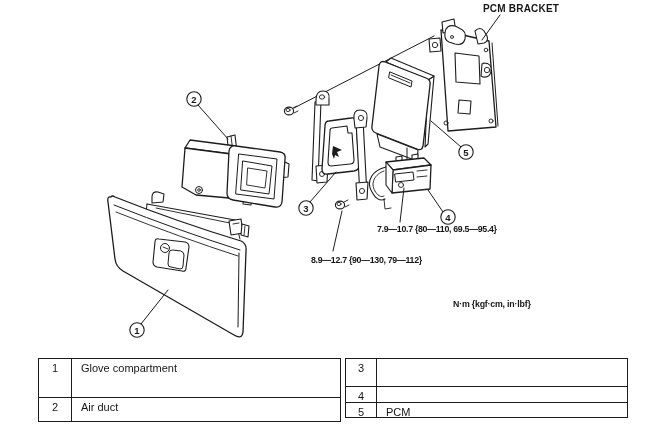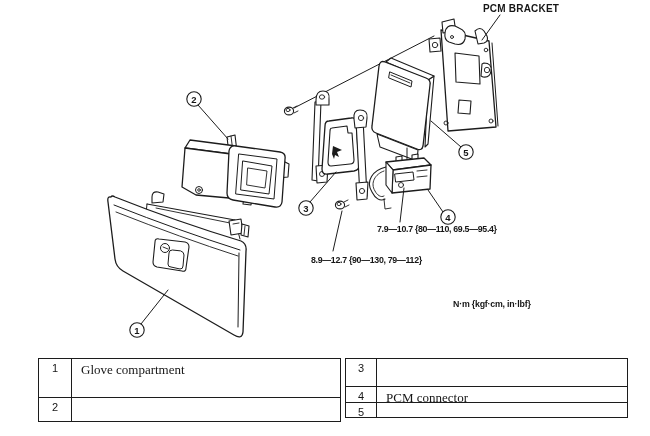--- a/index.html
+++ b/index.html
@@ -12,21 +12,21 @@
   .ln{stroke:#1c1c1c;fill:none;stroke-linecap:round;stroke-linejoin:round;}
   .w13{stroke-width:1.3;}.w11{stroke-width:1.1;}.w10{stroke-width:1;}.w09{stroke-width:.9;}
   .wh{fill:#ffffff;}
   .callout-num{font-family:"Liberation Sans",sans-serif;font-size:9.5px;font-weight:600;fill:#161616;text-anchor:middle;}
   .diag-label{font-family:"Liberation Sans",sans-serif;font-weight:bold;fill:#161616;}
   .legend-table{position:absolute;border:1.5px solid #1c1c1c;background:#fff;box-sizing:border-box;}
   .lt-row{display:flex;box-sizing:border-box;}
   .lt-row + .lt-row{border-top:1.2px solid #1c1c1c;}
   .lt-num{box-sizing:border-box;border-right:1.2px solid #1c1c1c;display:flex;justify-content:center;
           padding-top:3px;font-size:11px;flex:0 0 auto;}
-  .lt-label{flex:1;padding:3px 0 0 9px;font-size:13px;font-family:Liberation Serif, serif;}
+  .lt-label{flex:1;padding:3px 0 0 9px;font-size:11px;}
   #tbl-left{left:38px;top:358px;width:303px;}
   #tbl-left .lt-num{width:33px;}
   #tbl-left .lt-row:nth-child(1){height:38px;}
   #tbl-left .lt-row:nth-child(2){height:24px;}
   #tbl-right{left:345px;top:358px;width:283px;}
   #tbl-right .lt-num{width:31px;}
   #tbl-right .lt-row:nth-child(1){height:27px;}
   #tbl-right .lt-row:nth-child(2){height:16px;}
   #tbl-right .lt-row:nth-child(3){height:15px;}
 </style>
@@ -186,29 +186,30 @@
     <text class="diag-label" x="453" y="307" font-size="8.8" letter-spacing="-0.2">N·m {kgf·cm, in·lbf}</text>
   </svg>
 
   <div class="legend-table" id="tbl-left">
     <div class="lt-row">
       <div class="lt-num">1</div>
       <div class="lt-label">Glove compartment</div>
     </div>
     <div class="lt-row">
       <div class="lt-num">2</div>
+      <div class="lt-label">Air duct</div>
     </div>
   </div>
 
   <div class="legend-table" id="tbl-right">
     <div class="lt-row">
       <div class="lt-num">3</div>
     </div>
     <div class="lt-row">
       <div class="lt-num">4</div>
-      <div class="lt-label">PCM connector</div>
     </div>
     <div class="lt-row">
       <div class="lt-num">5</div>
+      <div class="lt-label">PCM</div>
     </div>
   </div>
 
 </div>
 
 </body></html>

